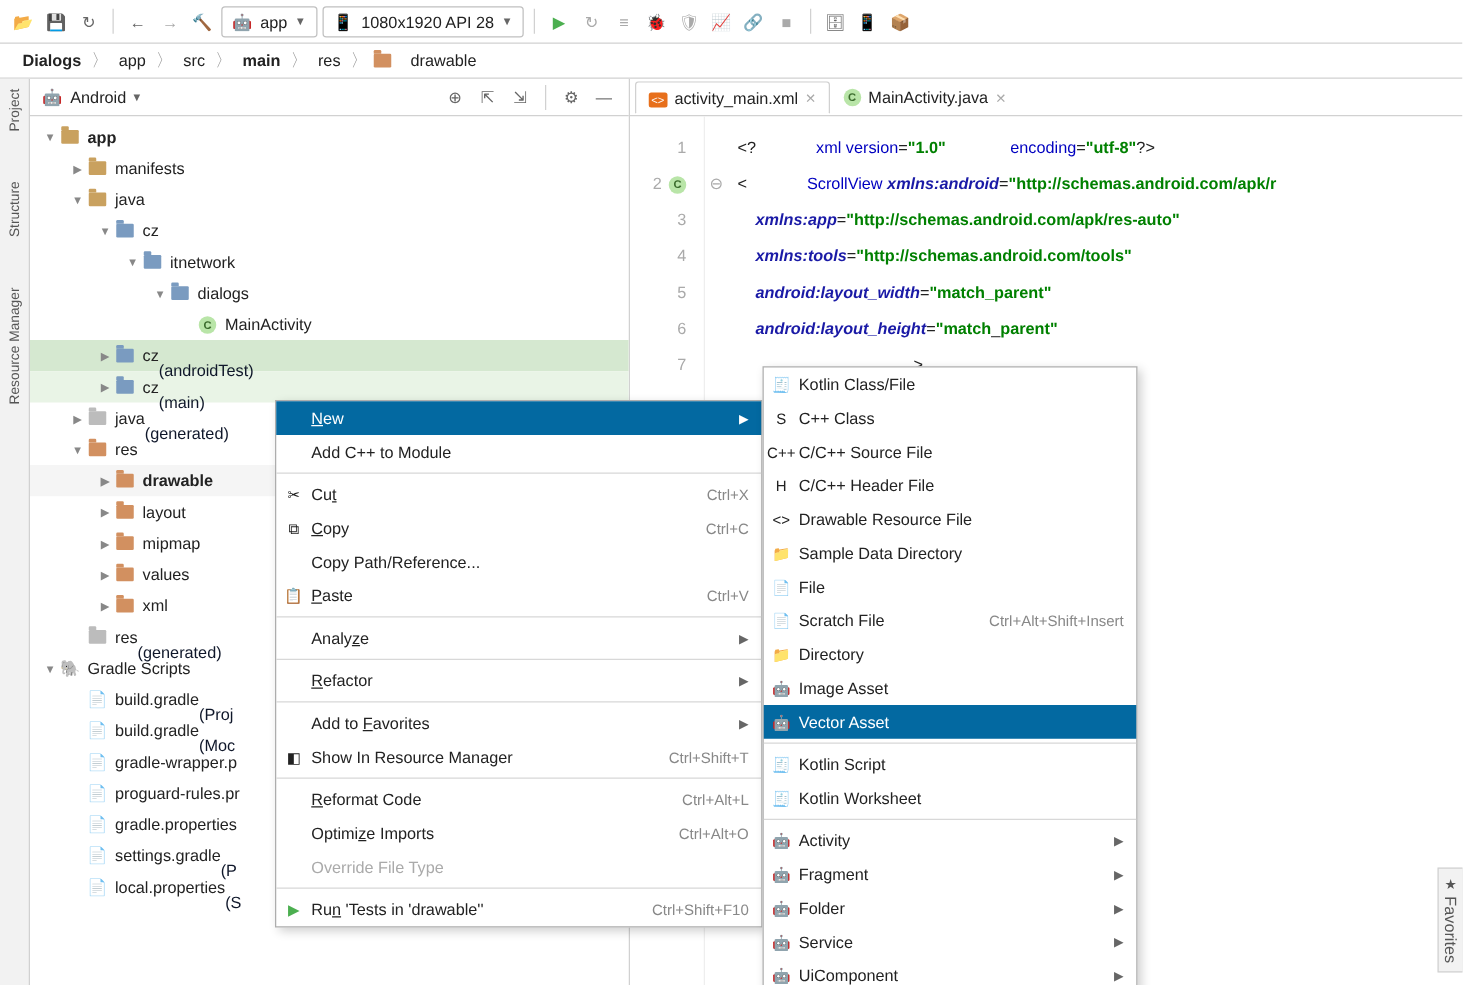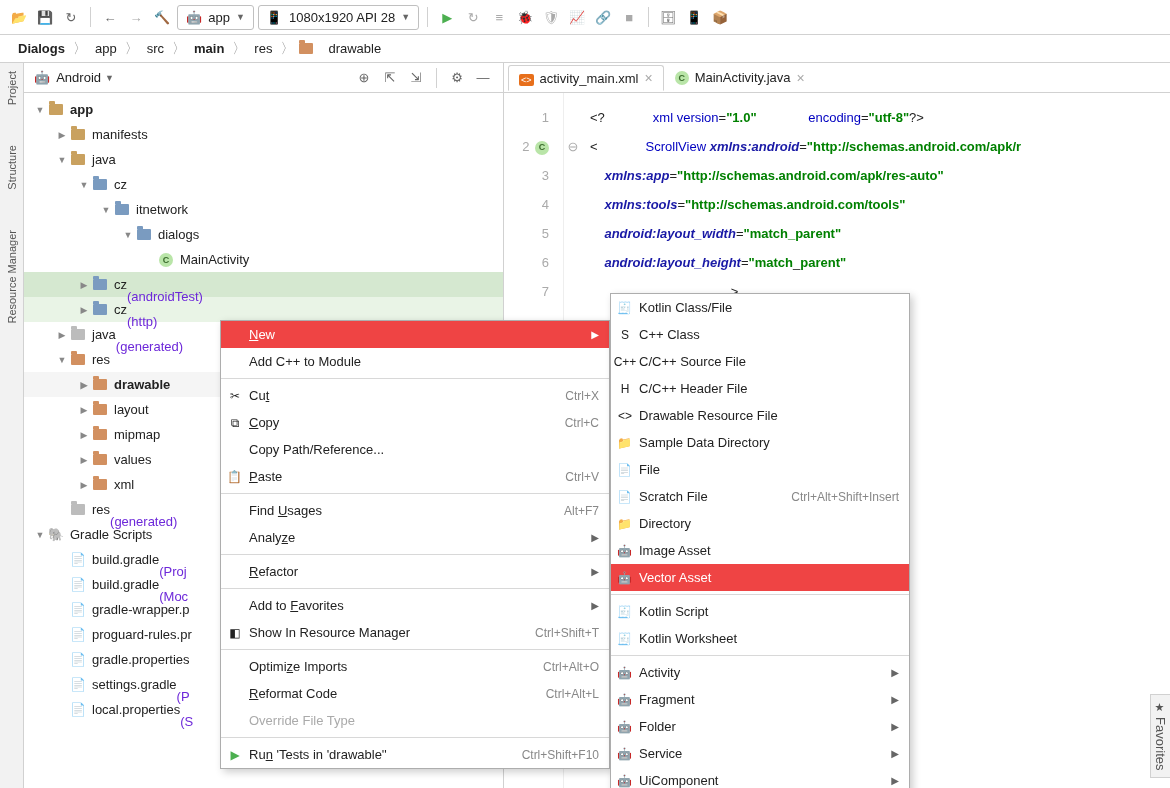--- a/index.html
+++ b/index.html
@@ -27,41 +27,41 @@
 .chev{width:16px;text-align:center;color:#888;font-size:9px;}
 .ico{width:16px;height:16px;margin-right:6px;display:inline-flex;align-items:center;justify-content:center;}
 .folder{width:14px;height:11px;background:#c9a15f;border-radius:1px;position:relative;}
 .folder::before{content:"";position:absolute;top:-3px;left:0;width:6px;height:3px;background:#c9a15f;border-radius:1px 1px 0 0;}
 .folder.pkg{background:#7a9bc0;}
 .folder.pkg::before{background:#7a9bc0;}
 .folder.gen{background:#bcbcbc;}
 .folder.gen::before{background:#bcbcbc;}
 .folder.res{background:#d29060;}
 .folder.res::before{background:#d29060;}
-.gray{color:#6d28d9;margin-top:24px;}
+.gray{color:#0f172a;margin-top:24px;}
 .circ{width:14px;height:14px;border-radius:50%;display:flex;align-items:center;justify-content:center;font-size:9px;font-weight:bold;}
 .circ.c{background:#b9e5a8;color:#3a6b2c;}
 .editor{flex:1;display:flex;flex-direction:column;}
 .tabs{height:30px;display:flex;align-items:center;border-bottom:1px solid #d1d1d1;padding-left:4px;}
 .tab{height:26px;display:flex;align-items:center;padding:0 10px;gap:6px;border:1px solid transparent;cursor:pointer;}
 .tab.active{border:1px solid #d1d1d1;border-bottom:1px solid #fff;background:#fff;border-radius:3px 3px 0 0;margin-bottom:-1px;}
 .tab .x{color:#aaa;font-size:14px;}
 .code{flex:1;display:flex;font-family:"Consolas","Courier New",monospace;font-size:14px;line-height:29px;}
 .gutter{width:60px;text-align:right;color:#aaa;padding:10px 14px 0 0;border-right:1px solid #eee;}
 .gfold{width:18px;color:#aaa;padding-top:10px;text-align:center;}
 .src{padding:10px 0 0 8px;white-space:pre;}
 .kw{color:#0000c0;margin-left:48px;}
 .attr{color:#1a1aa6;font-weight:600;font-style:italic;}
 .str{color:#008000;font-weight:600;}
 .hl{background:#f0dca0;}
 .ctx-menu{position:absolute;background:#fff;border:1px solid #adadad;box-shadow:3px 3px 8px rgba(0,0,0,0.2);z-index:100;}
 .ctx-menu.m1{left:220px;top:320px;width:390px;}
 .ctx-menu.m2{left:610px;top:293px;width:300px;}
 .mi{height:27px;display:flex;align-items:center;padding:0 10px 0 28px;cursor:pointer;position:relative;}
-.mi.sel{background:#ef4444;color:#fff;}
+.mi.sel{background:#0369a1;color:#fff;}
 .mi .ic{position:absolute;left:6px;width:16px;height:16px;display:flex;align-items:center;justify-content:center;font-size:12px;}
 .mi .sc{margin-left:auto;color:#888;font-size:12px;}
 .mi .ar{margin-left:auto;font-size:10px;color:#666;}
 .mi.sel .ar{color:#fff;}
 .msep{height:1px;background:#d8d8d8;margin:3px 0;}
 .mi.dim{color:#aaa;}
 .u{text-decoration:underline;}
 .icon-green{color:#4caf50;}
 .icon-gray{color:#aaa;}
 </style>
@@ -195,21 +195,21 @@
           </span>
           <span>cz</span>
           <span class="gray"> (androidTest)</span>
         </div>
         <div class="node selh" style="padding-left: 52px;">
           <span class="chev">▶</span>
           <span class="ico">
             <span class="folder pkg"></span>
           </span>
           <span>cz</span>
-          <span class="gray"> (http)</span>
+          <span class="gray"> (main)</span>
         </div>
         <div class="node" style="padding-left: 30px;">
           <span class="chev">▶</span>
           <span class="ico">
             <span class="folder gen"></span>
           </span>
           <span>java</span>
           <span class="gray"> (generated)</span>
         </div>
         <div class="node" style="padding-left: 30px;">
@@ -373,50 +373,46 @@
     <div class="mi">
       <span>Copy Path/Reference...</span>
     </div>
     <div class="mi">
       <span class="ic">📋</span>
       <span><span class="u">P</span>aste</span>
       <span class="sc">Ctrl+V</span>
     </div>
     <div class="msep"></div>
     <div class="mi">
-      <span>Find <span class="u">U</span>sages</span>
-      <span class="sc">Alt+F7</span>
-    </div>
-    <div class="mi">
       <span>Analy<span class="u">z</span>e</span>
       <span class="ar">▶</span>
     </div>
     <div class="msep"></div>
     <div class="mi">
       <span><span class="u">R</span>efactor</span>
       <span class="ar">▶</span>
     </div>
     <div class="msep"></div>
     <div class="mi">
       <span>Add to <span class="u">F</span>avorites</span>
       <span class="ar">▶</span>
     </div>
     <div class="mi">
       <span class="ic">◧</span>
       <span>Show In Resource Manager</span>
       <span class="sc">Ctrl+Shift+T</span>
     </div>
     <div class="msep"></div>
     <div class="mi">
+      <span><span class="u">R</span>eformat Code</span>
+      <span class="sc">Ctrl+Alt+L</span>
+    </div>
+    <div class="mi">
       <span>Optimi<span class="u">z</span>e Imports</span>
       <span class="sc">Ctrl+Alt+O</span>
-    </div>
-    <div class="mi">
-      <span><span class="u">R</span>eformat Code</span>
-      <span class="sc">Ctrl+Alt+L</span>
     </div>
     <div class="mi dim">
       <span>Override File Type</span>
     </div>
     <div class="msep"></div>
     <div class="mi">
       <span class="ic" style="color: rgb(76, 175, 80);">▶</span>
       <span>Ru<span class="u">n</span> 'Tests in 'drawable''</span>
       <span class="sc">Ctrl+Shift+F10</span>
     </div>

